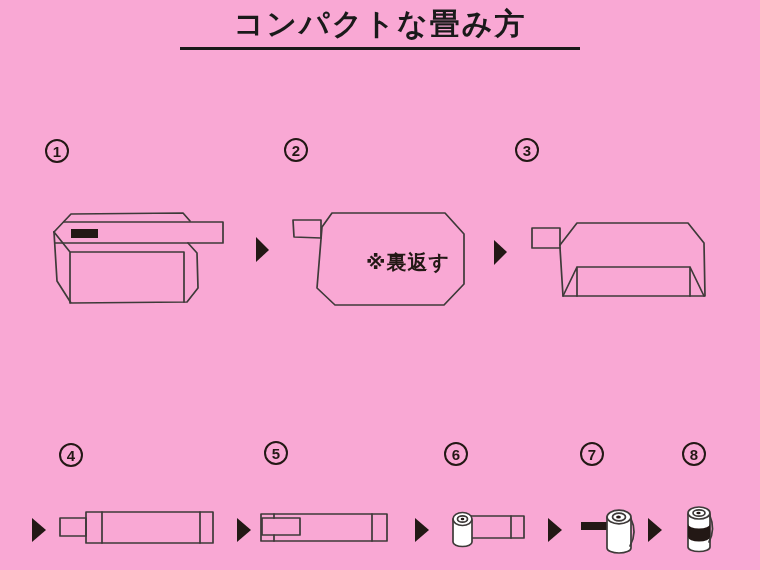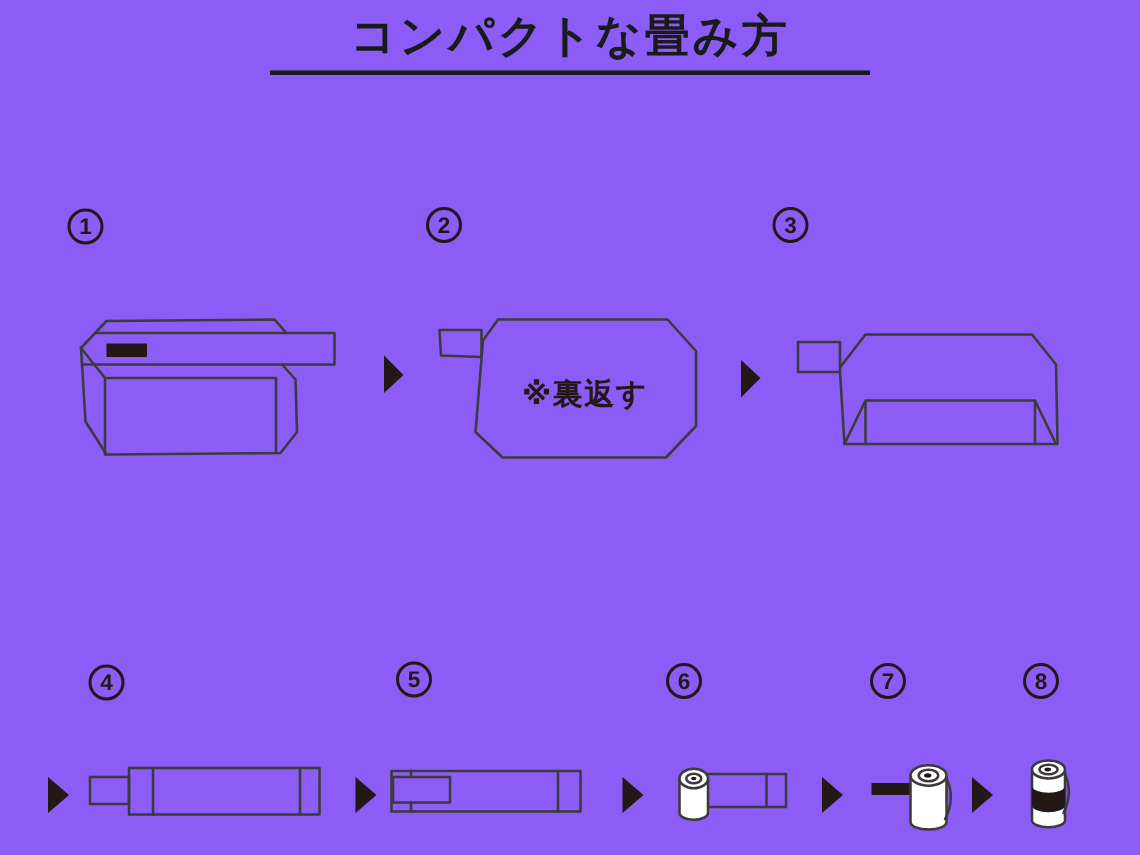--- a/index.html
+++ b/index.html
@@ -1,25 +1,25 @@
 <!DOCTYPE html>
 <html><head>
 <meta charset="utf-8">
 <style>
   html,body{margin:0;padding:0;background:#fff;}
-  #page{position:relative;width:760px;height:570px;background:#8b5cf6;overflow:hidden;
+  #page{position:relative;width:760px;height:570px;background:#f9a8d4;overflow:hidden;
         font-family:"Liberation Sans","DejaVu Sans",sans-serif;color:#231815;}
   .title{position:absolute;left:0;top:4px;width:760px;text-align:center;
          font-size:30px;font-weight:bold;letter-spacing:2px;color:#1a1a1a;}
   .title-underline{position:absolute;left:180px;top:47px;width:400px;height:3px;background:#1a1a1a;}
   .badge{position:absolute;width:24px;height:24px;box-sizing:border-box;
          border:2px solid #231815;border-radius:50%;
          display:flex;align-items:center;justify-content:center;
          font-size:15px;font-weight:bold;color:#231815;}
-  .flip-note{position:absolute;left:330px;top:249px;width:120px;text-align:center;
+  .flip-note{position:absolute;left:330px;top:249px;width:120px;text-align:right;
              font-size:20px;font-weight:bold;color:#231815;letter-spacing:1px;}
   svg{position:absolute;left:0;top:0;}
   .ln{stroke:#3e3a39;stroke-width:1.7;fill:none;stroke-linejoin:round;stroke-linecap:round;}
   .lnw{stroke:#3e3a39;stroke-width:1.7;fill:#ffffff;stroke-linejoin:round;stroke-linecap:round;}
   .ink{fill:#231815;stroke:none;}
 </style>
 </head>
 <body>
 
 <div id="page">

